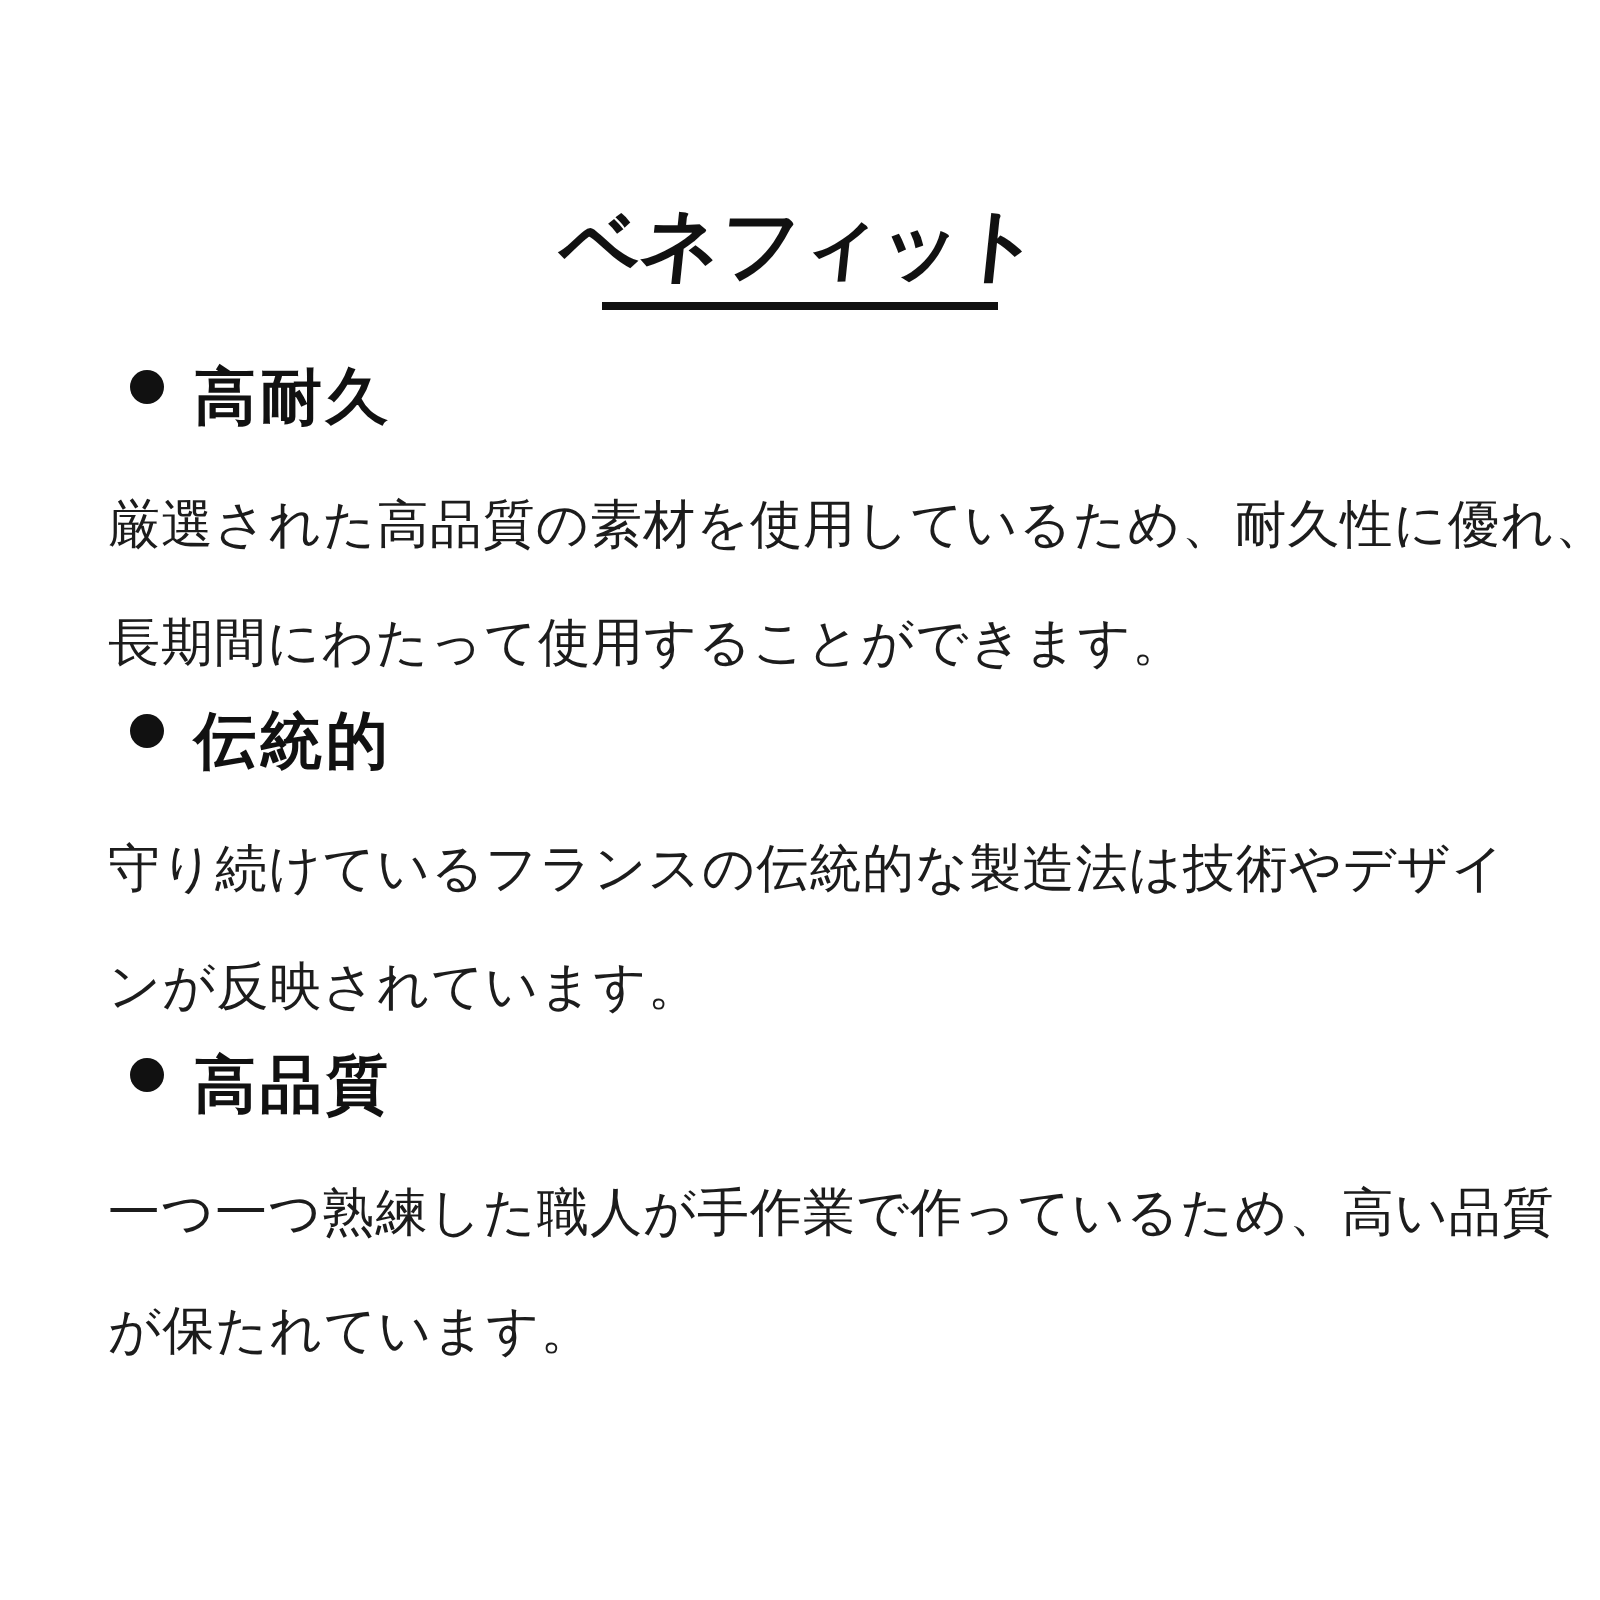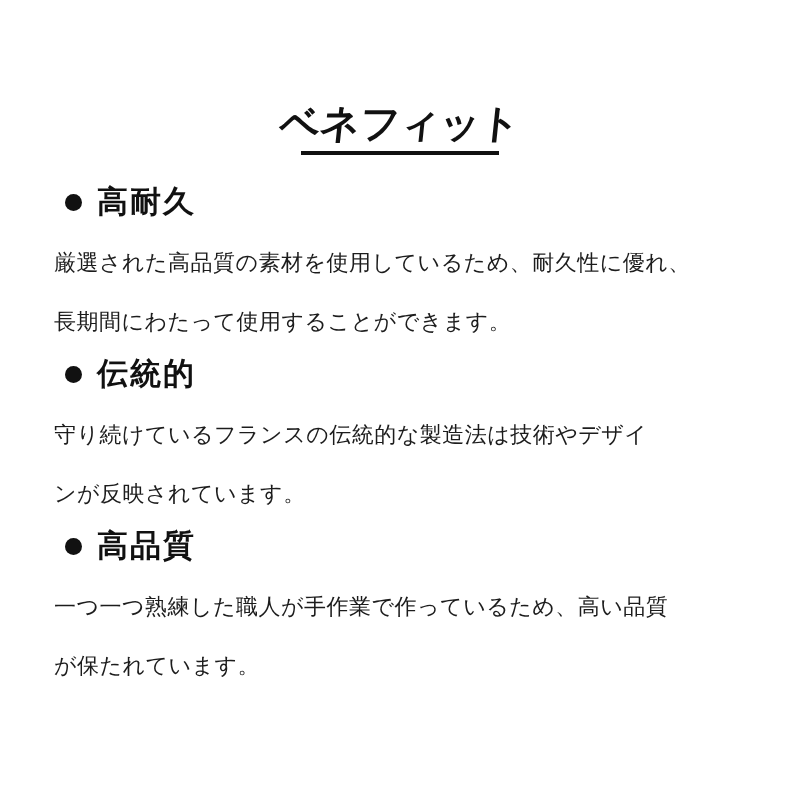--- a/index.html
+++ b/index.html
@@ -32,43 +32,44 @@
   .title-underline {
     width: 198px;
     height: 4px;
     background: #111111;
     margin: 5px auto 0 auto;
   }
   .section.first { margin-top: 30px; }
   .section + .section { margin-top: 6px; }
   .section-heading {
     display: flex;
-    align-items: center;
+    align-items: flex-start;
     margin-left: 65px;
     height: 34px;
+    font-family: Liberation Mono, monospace;
   }
   .bullet {
     width: 17px;
     height: 17px;
     border-radius: 50%;
     background: #111111;
     margin-right: 15px;
     flex: 0 0 auto;
   }
   .heading-label {
     font-size: 31px;
     font-weight: 900;
     color: #111111;
     letter-spacing: 2px;
     line-height: 34px;
     white-space: nowrap;
   }
   .section-body {
     margin: 14px 0 0 54px;
-    font-size: 22px;
+    font-size: 26px;
     font-weight: 400;
     color: #1c1c1c;
     letter-spacing: 0.5px;
   }
   .body-line {
     display: block;
     line-height: 59px;
     white-space: nowrap;
   }
 </style>

